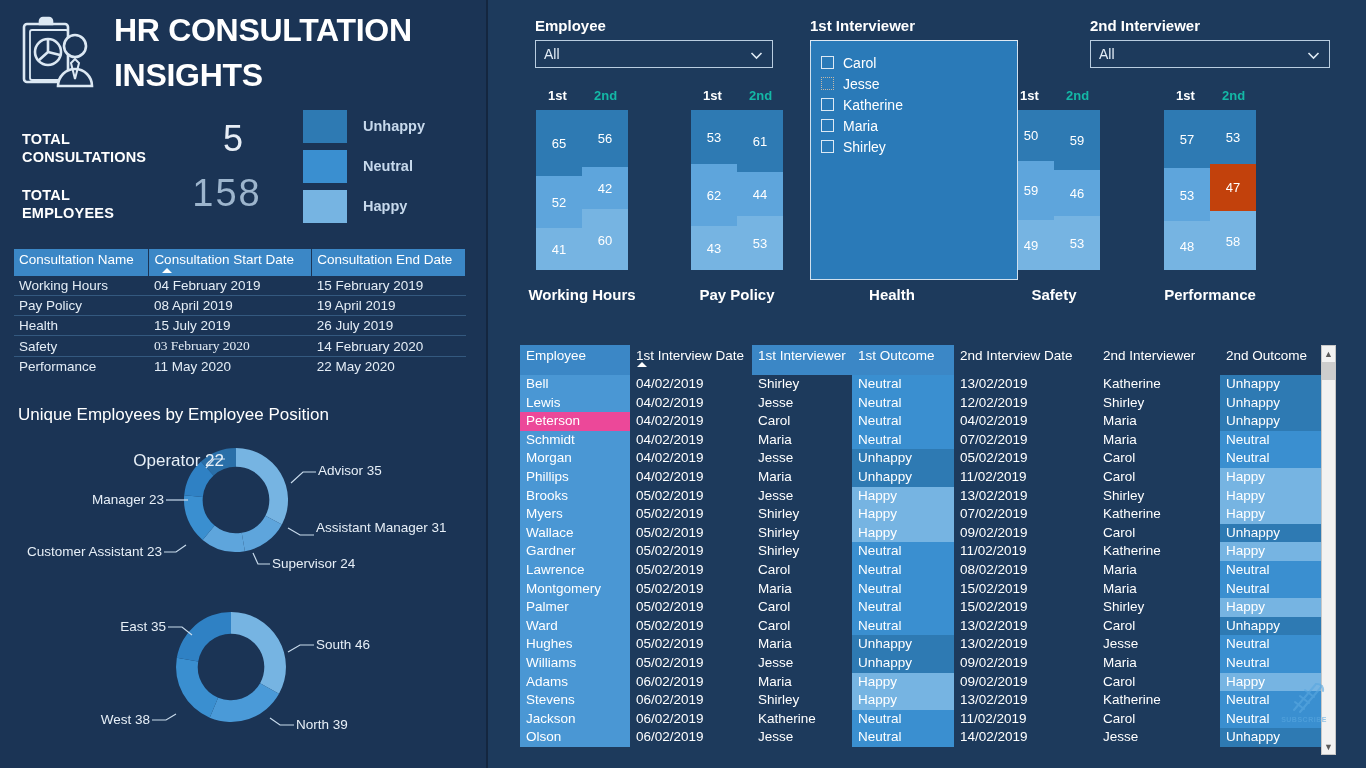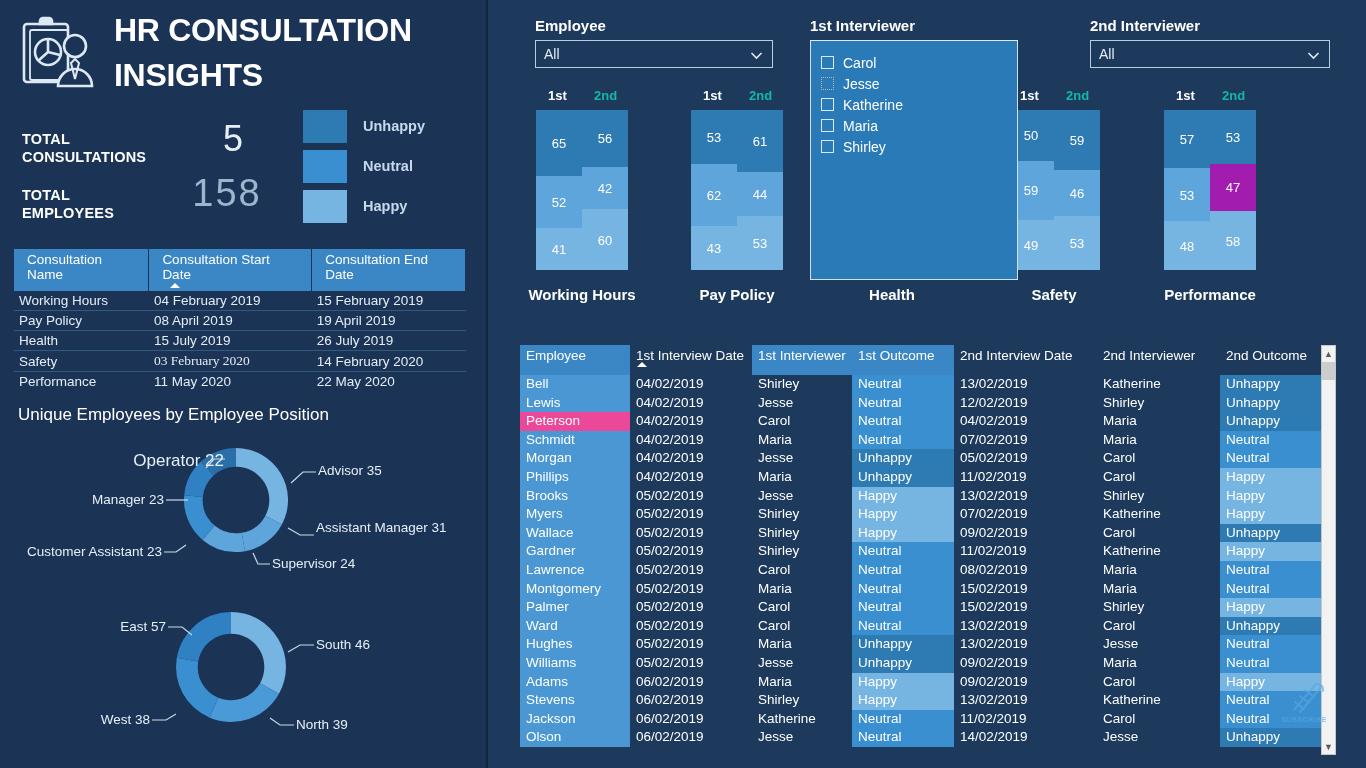--- a/index.html
+++ b/index.html
@@ -52,21 +52,21 @@
     font-size: 14.5px; font-weight: bold; color: #c7d9ec;
   }
 
   
   #consult-table {
     position: absolute; left: 14px; top: 249px; width: 452px;
   }
   #consult-table table { border-collapse: collapse; width: 452px; }
   #consult-table th {
     background: #3b87c6; color: #ffffff; font-size: 13.5px; font-weight: normal;
-    text-align: left; padding: 3px 13px; height: 24px; vertical-align: top;
+    text-align: left; padding: 3px 5px; height: 24px; vertical-align: top;
     border-right: 1px solid #1b3455;
   }
   #consult-table th .sortmark {
     display:block; width:0;height:0;margin:1px auto 0 8px;
     border-left:5px solid transparent;border-right:5px solid transparent;
     border-bottom:5px solid #ffffff;
   }
   #consult-table td {
     color: #e4edf6; font-size: 13.5px; padding: 2px 5px; height: 19.5px;
     border-bottom: 1px solid #34597f; background: #1b3455;
@@ -295,21 +295,21 @@
           <g stroke="#c9dbec" stroke-width="1.2" fill="none">
             <path d="M270,63 L282,56 L296,56"></path>
             <path d="M252,129 L262,136 L276,136"></path>
             <path d="M158,125 L148,131 L134,131"></path>
             <path d="M174,46 L164,38 L150,38"></path>
           </g>
         </svg>
         <div style="position:absolute;left:298px;top:48px;font-size:13.5px;color:#e7eff7">South 46</div>
         <div style="position:absolute;left:278px;top:128px;font-size:13.5px;color:#e7eff7">North 39</div>
         <div style="position:absolute;left:0px;top:123px;width:132px;text-align:right;font-size:13.5px;color:#e7eff7">West 38</div>
-        <div style="position:absolute;left:0px;top:30px;width:148px;text-align:right;font-size:13.5px;color:#e7eff7">East 57</div>
+        <div style="position:absolute;left:0px;top:30px;width:148px;text-align:right;font-size:13.5px;color:#e7eff7">East 35</div>
       </div>
     </div>
   </div>
 
   <div id="right-panel">
 
     <div class="slicer" style="left:47px; top:17px; width:238px">
       <div class="slicer-label">Employee</div>
       <div class="slicer-box">
         <span class="slicer-value">All</span>
@@ -486,21 +486,21 @@
                 <span>53</span>
               </div>
               <div class="bc-seg" style="height: 48.6076px; background: rgb(118, 180, 226);">
                 <span>48</span>
               </div>
             </div>
             <div class="bc-col" style="width: 46px;">
               <div class="bc-seg" style="height: 53.6709px; background: rgb(46, 122, 179);">
                 <span>53</span>
               </div>
-              <div class="bc-seg" style="height: 47.5949px; background: #a21caf;">
+              <div class="bc-seg" style="height: 47.5949px; background: #c2410c;">
                 <span>47</span>
               </div>
               <div class="bc-seg" style="height: 58.7342px; background: rgb(118, 180, 226);">
                 <span>58</span>
               </div>
             </div>
           </div>
           <div class="bc-title" style="top: 198px; left: -26px; width: 144px;">Performance</div>
         </div>
       </div>

